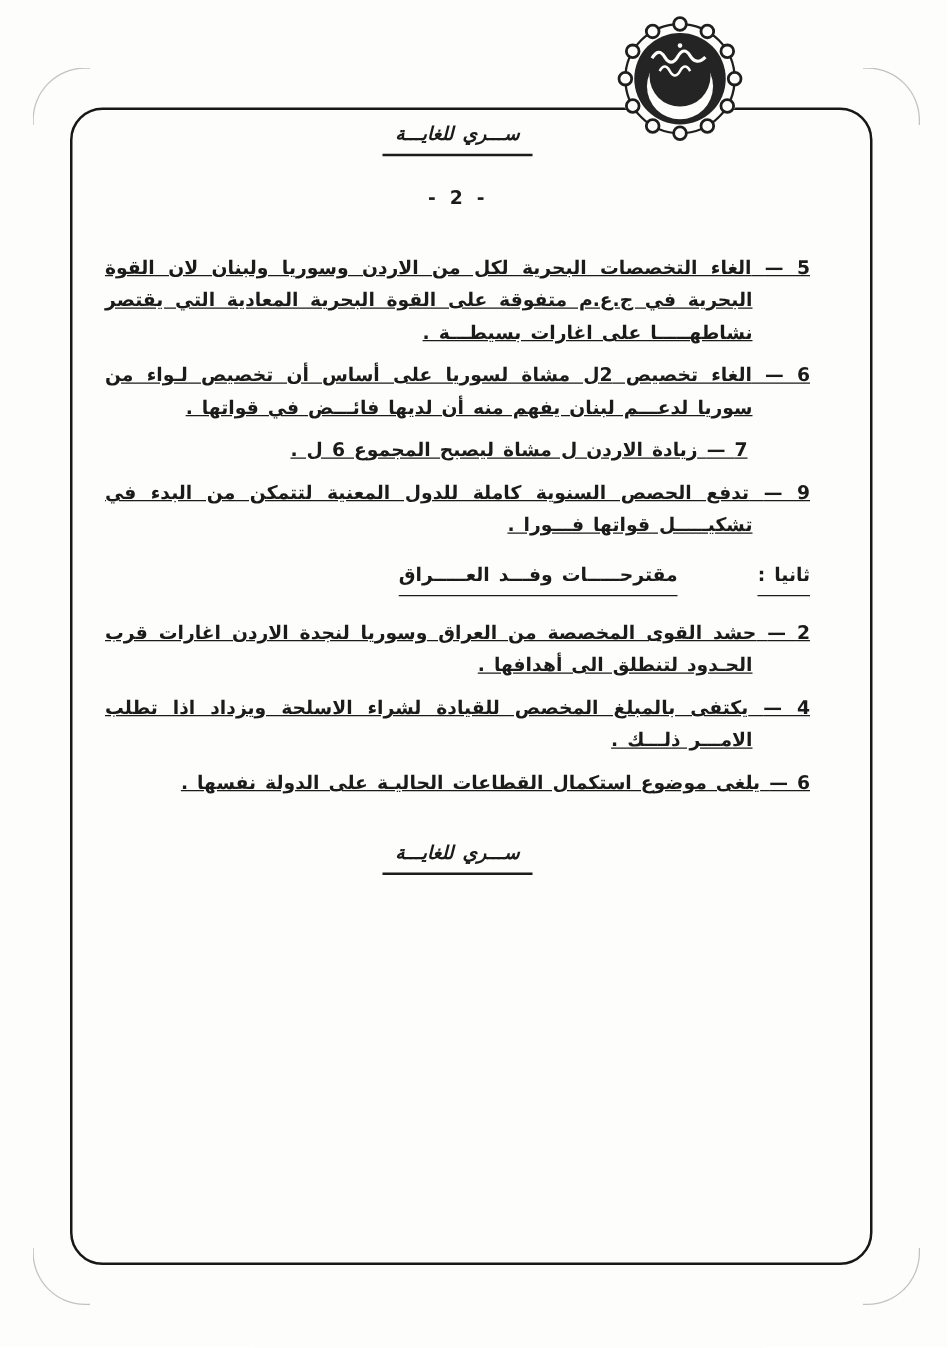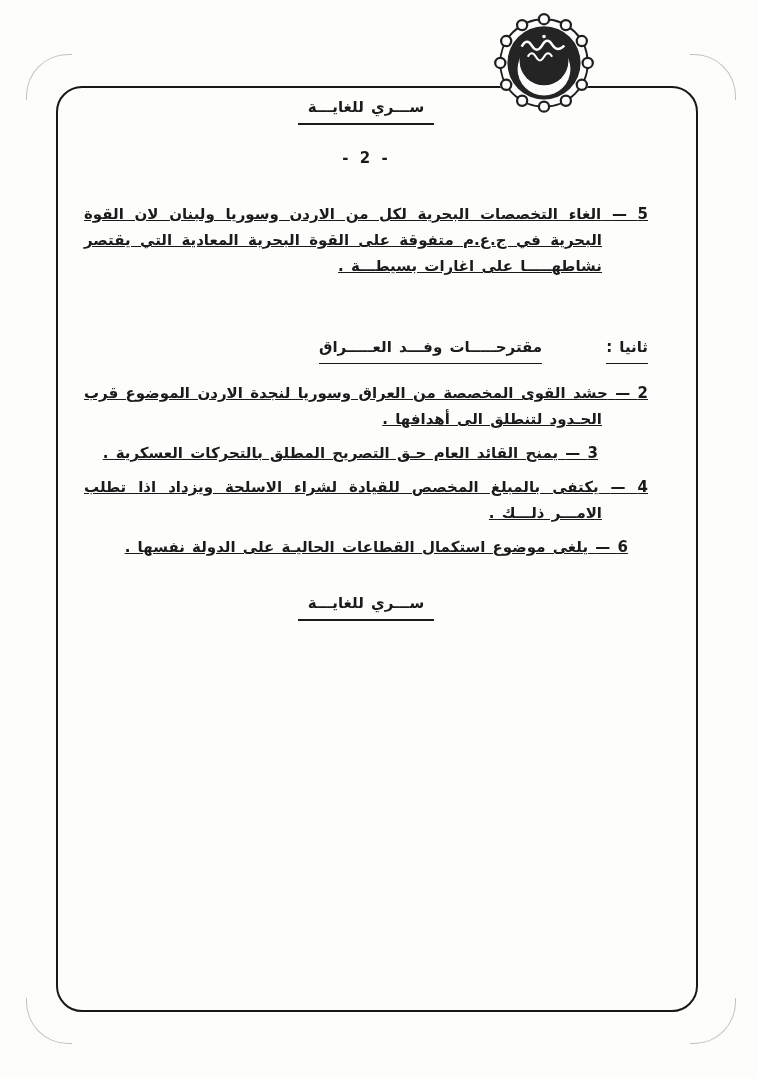--- a/index.html
+++ b/index.html
@@ -39,52 +39,51 @@
   .content {
     position:absolute;
     left:84px; top:94px;
     width:564px;
     direction:rtl;
     font-size:15px;
     font-weight:700;
     line-height:26px;
     word-spacing:2px;
   }
-  .class-line { text-align:center; }
+  .class-line { text-align:center;font-style:italic; }
   .class-text {
     display:inline-block;
     border-bottom:2px solid #1b1b1b;
     padding:0 10px 3px 10px;
     letter-spacing:1px;
   }
   .pagenum { text-align:center; margin-top:20px; letter-spacing:2px; }
 
   .items { margin-top:30px; }
   .item {
     padding-right:46px;
     text-indent:-46px;
     text-align:justify;
     margin-bottom:8px;
     text-decoration:underline;
   }
   .item .num { white-space:nowrap; }
   .item.indent-1 { margin-right:50px; }
-  .item.indent-2 { margin-right:20px; }
+  .item.indent-2 { }
 
   .section-heading {
     display:flex;
     align-items:baseline;
     gap:64px;
     margin:14px 0 16px 0;
   }
   .sec-label, .sec-title {
     border-bottom:1.5px solid #1b1b1b;
     padding-bottom:3px;
     letter-spacing:0.5px;
-    margin-top:41px;
   }
 
   .class-line.bottom { margin-top:30px; }
 </style>
 </head>
 <body>
 
 <div class="page">
 
   <div class="corner tl"></div>
@@ -125,35 +124,43 @@
       <span class="class-text">ســـري للغايـــة</span>
     </div>
 
     <div class="pagenum">- 2 -</div>
 
     <div class="items">
       <div class="item">
         <span class="num">5 —</span>
         <span class="txt">الغاء التخصصات البحرية لكل من الاردن وسوريا ولبنان لان القوة البحرية في ج.ع.م متفوقة على القوة البحرية المعادية التي يقتصر نشاطهـــــا على اغارات بسيطـــة .</span>
       </div>
+      <div class="item">
+        <span class="num">6 —</span>
+        <span class="txt">الغاء تخصيص 2ل مشاة لسوريا على أساس أن تخصيص لـواء من سوريا لدعـــم لبنان يفهم منه أن لديها فائـــض في قواتها .</span>
+      </div>
+      <div class="item indent-1">
+        <span class="num">7 —</span>
+        <span class="txt">زيادة الاردن ل مشاة ليصبح المجموع 6 ل .</span>
+      </div>
+      <div class="item">
+        <span class="num">9 —</span>
+        <span class="txt">تدفع الحصص السنوية كاملة للدول المعنية لتتمكن من البدء في تشكيـــــل قواتها فـــورا .</span>
+      </div>
     </div>
 
     <div class="section-heading">
       <span class="sec-label">ثانيا :</span>
       <span class="sec-title">مقترحـــــات وفـــد العـــــراق</span>
     </div>
 
     <div class="items" style="margin-top:0">
       <div class="item">
         <span class="num">2 —</span>
-        <span class="txt">حشد القوى المخصصة من العراق وسوريا لنجدة الاردن الموضوع قرب الحـدود لتنطلق الى أهدافها .</span>
-      </div>
-      <div class="item indent-1">
-        <span class="num">3 —</span>
-        <span class="txt">يمنح القائد العام حـق التصريح المطلق بالتحركات العسكرية .</span>
+        <span class="txt">حشد القوى المخصصة من العراق وسوريا لنجدة الاردن اغارات قرب الحـدود لتنطلق الى أهدافها .</span>
       </div>
       <div class="item">
         <span class="num">4 —</span>
         <span class="txt">يكتفى بالمبلغ المخصص للقيادة لشراء الاسلحة ويزداد اذا تطلب الامـــر ذلـــك .</span>
       </div>
       <div class="item indent-2">
         <span class="num">6 —</span>
         <span class="txt">يلغى موضوع استكمال القطاعات الحاليـة على الدولة نفسها .</span>
       </div>
     </div>

